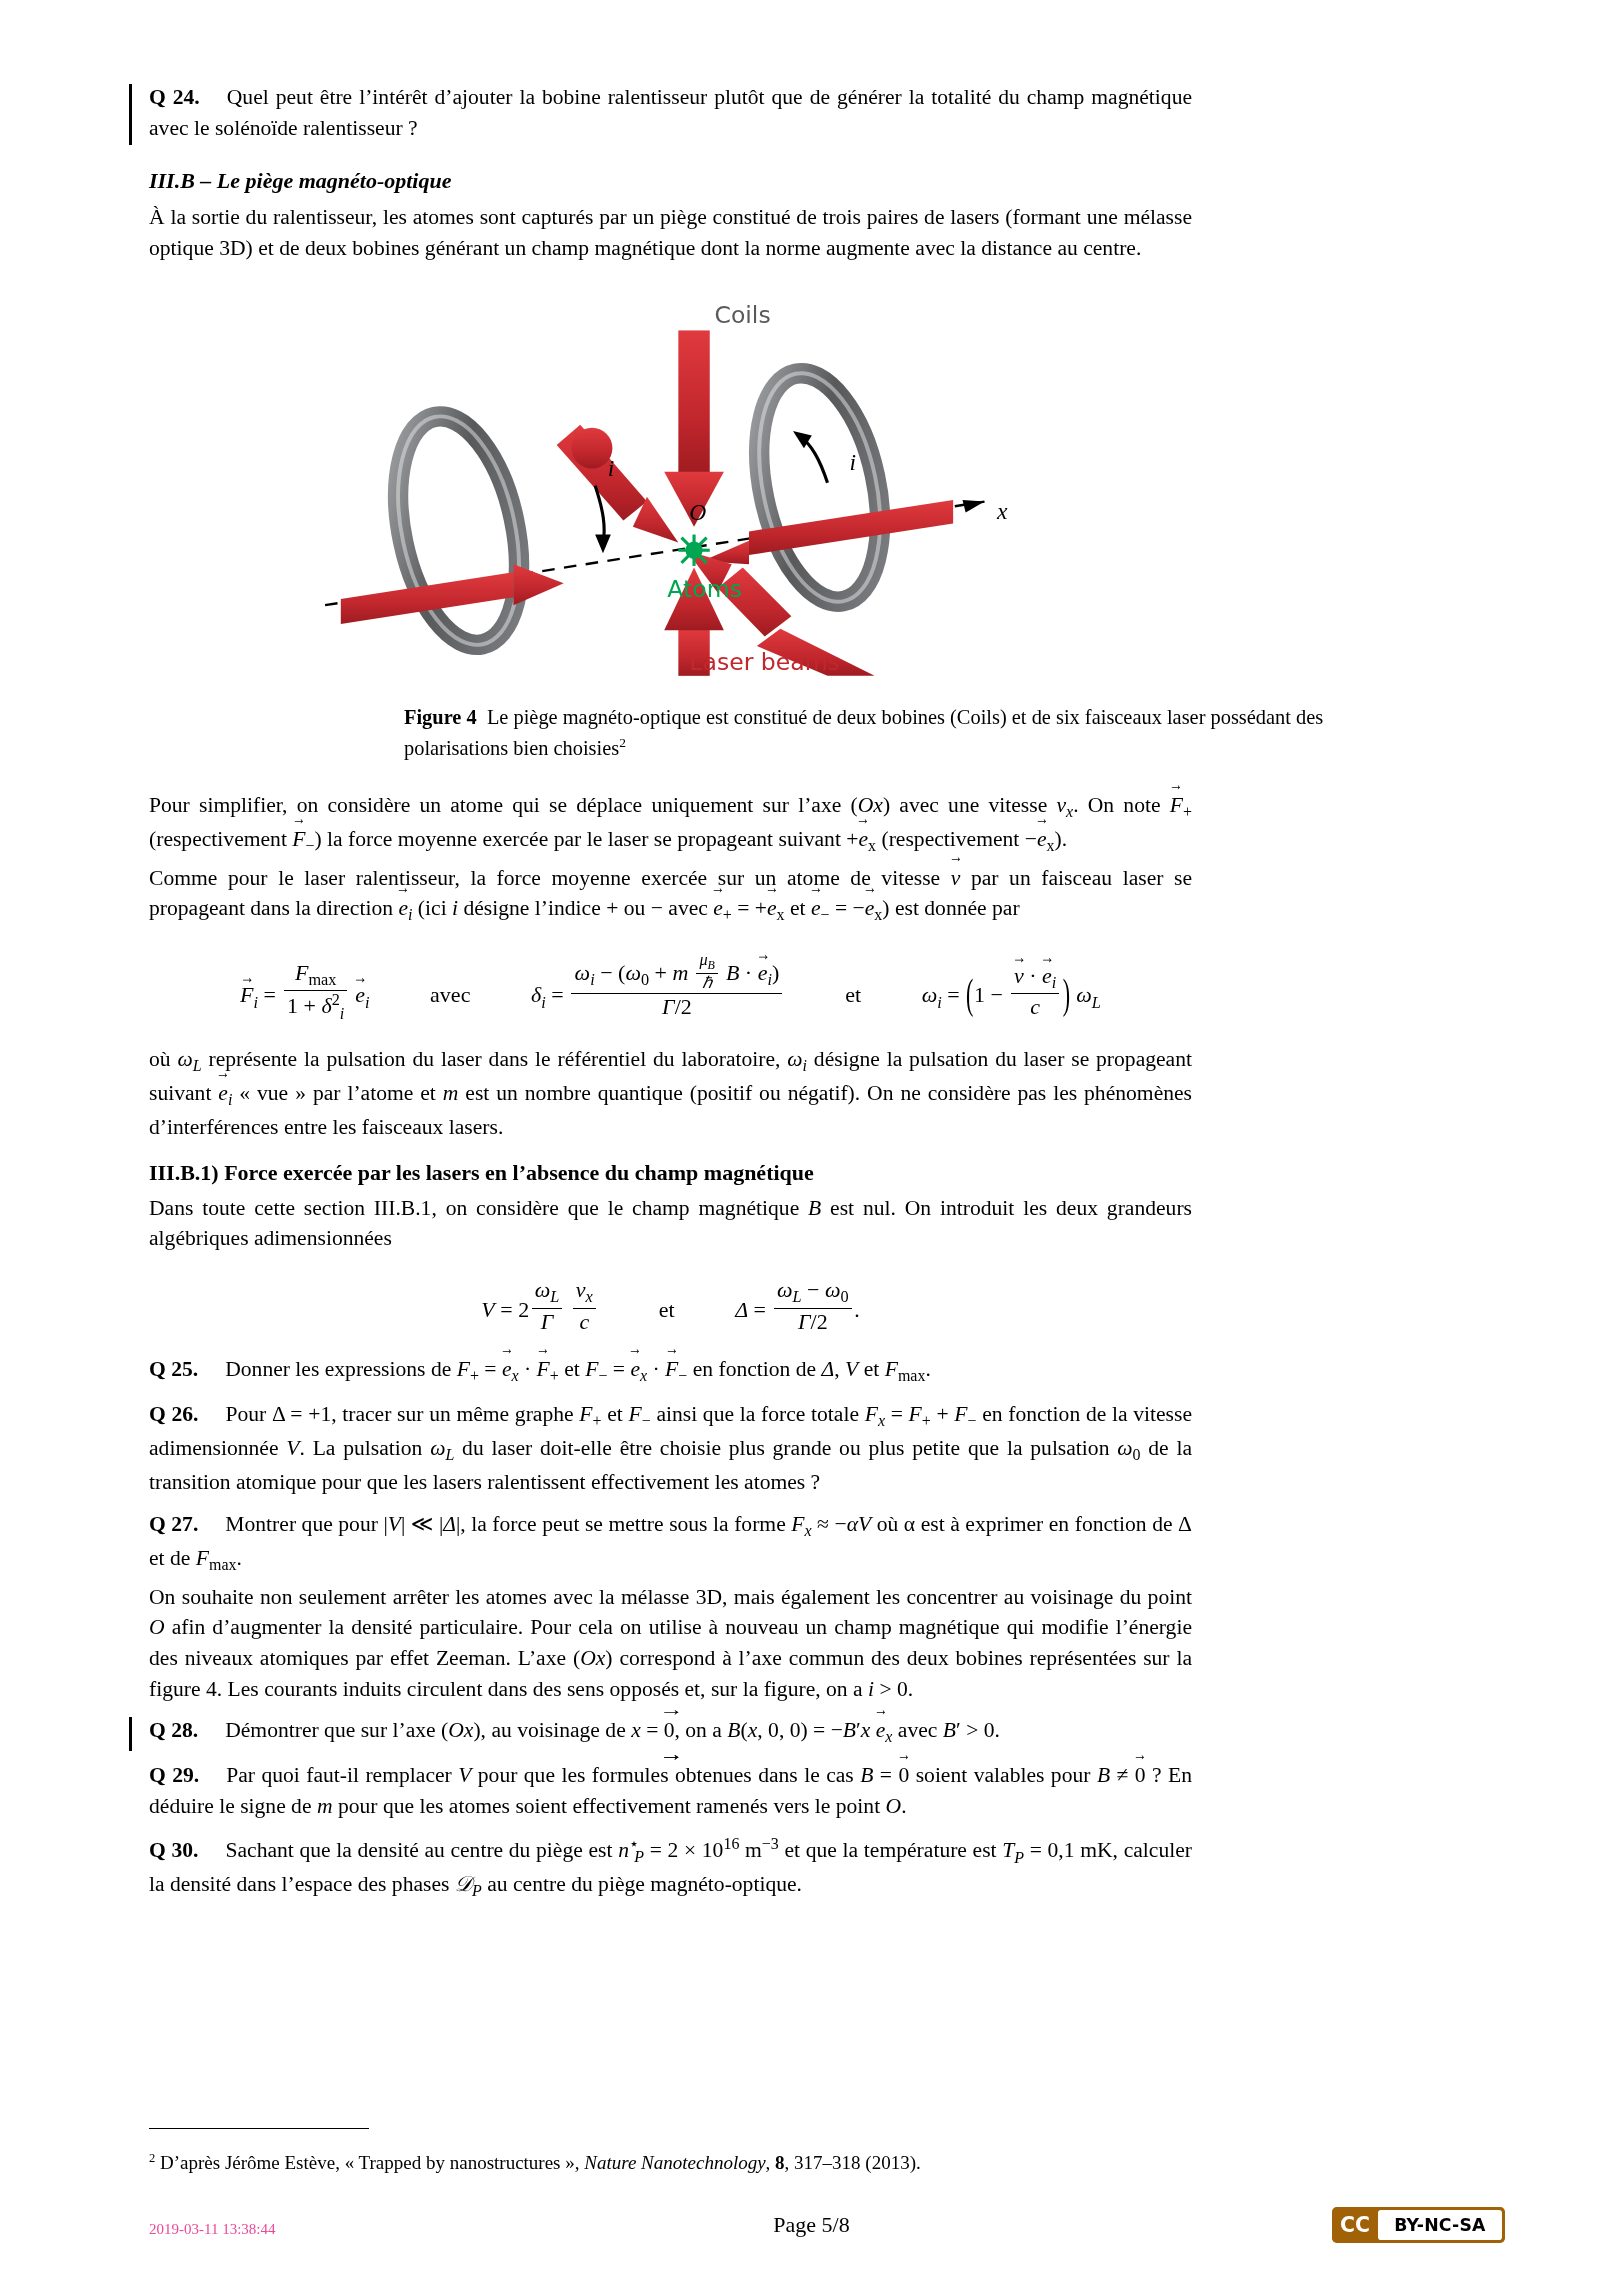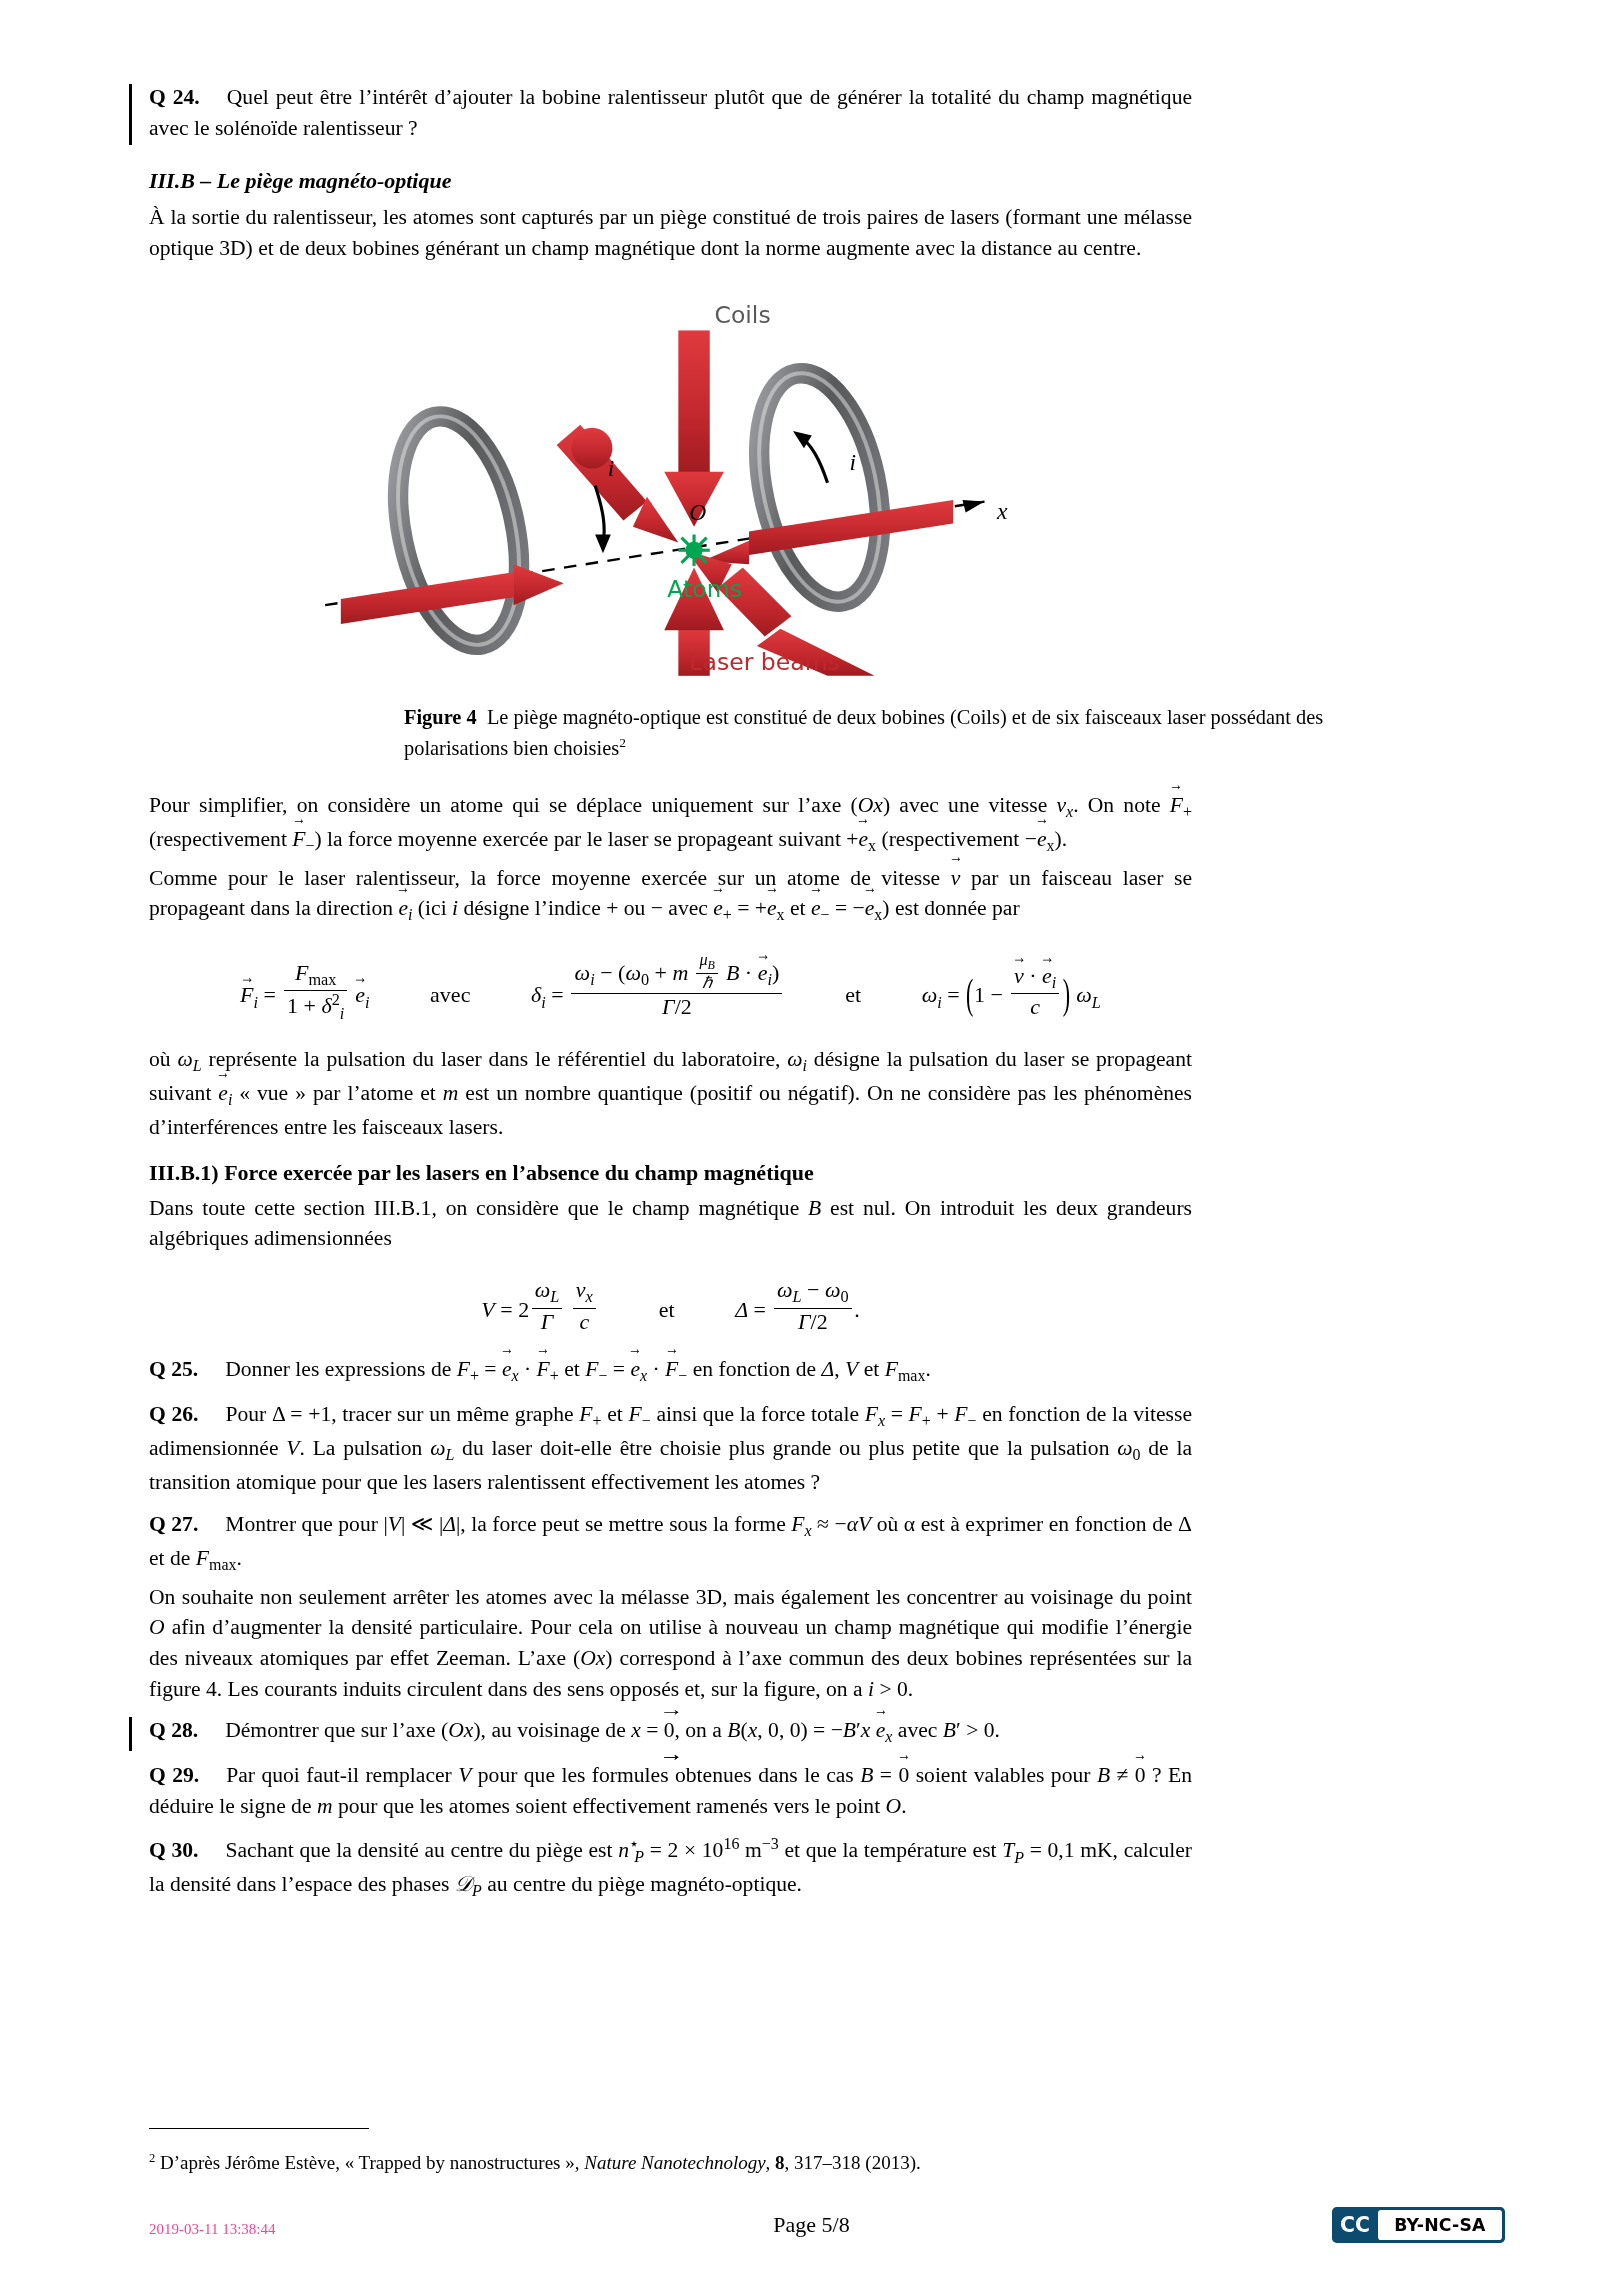--- a/index.html
+++ b/index.html
@@ -157,21 +157,21 @@
     top: 4.7px;
     text-align: center;
     font-size: 22px;
   }
   .cc-badge {
     position: absolute;
     right: 118px;
     top: 0px;
     height: 36px;
     width: 173px;
-    background: #0c4a6e;
+    background: #a16207;
     border-radius: 4.7px;
     display: flex;
     align-items: center;
     overflow: hidden;
   }
   .cc-left {
     width: 46px; height: 36px;
     display: flex; align-items: center; justify-content: center;
     color: #fff; font-size: 20.4px; font-weight: bold;
     font-family: "DejaVu Sans", sans-serif;

